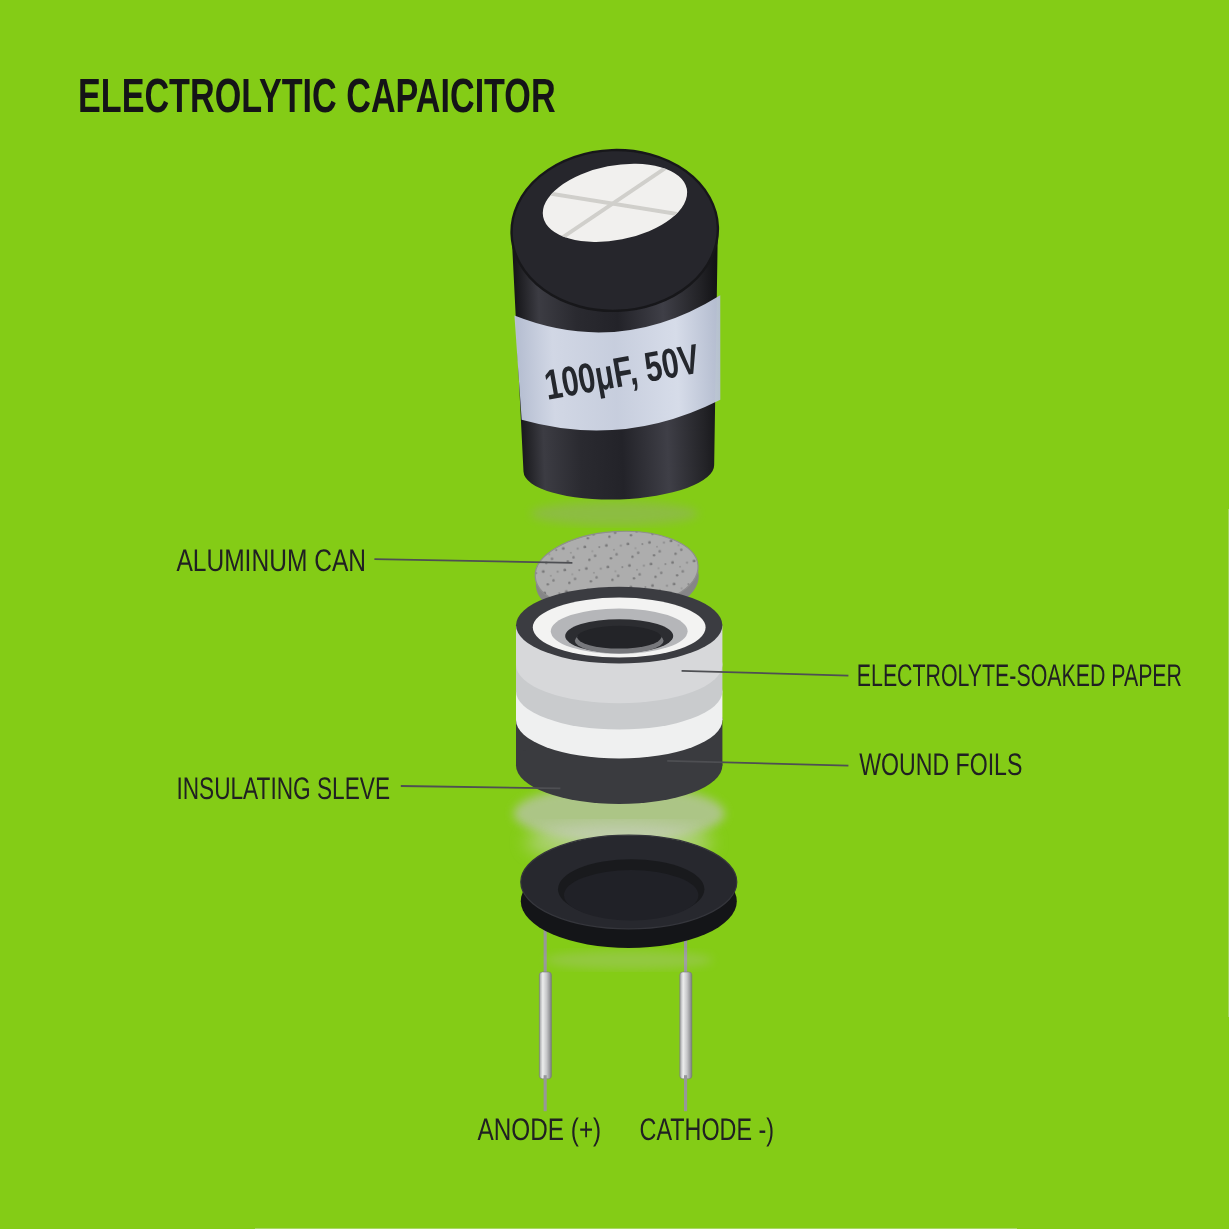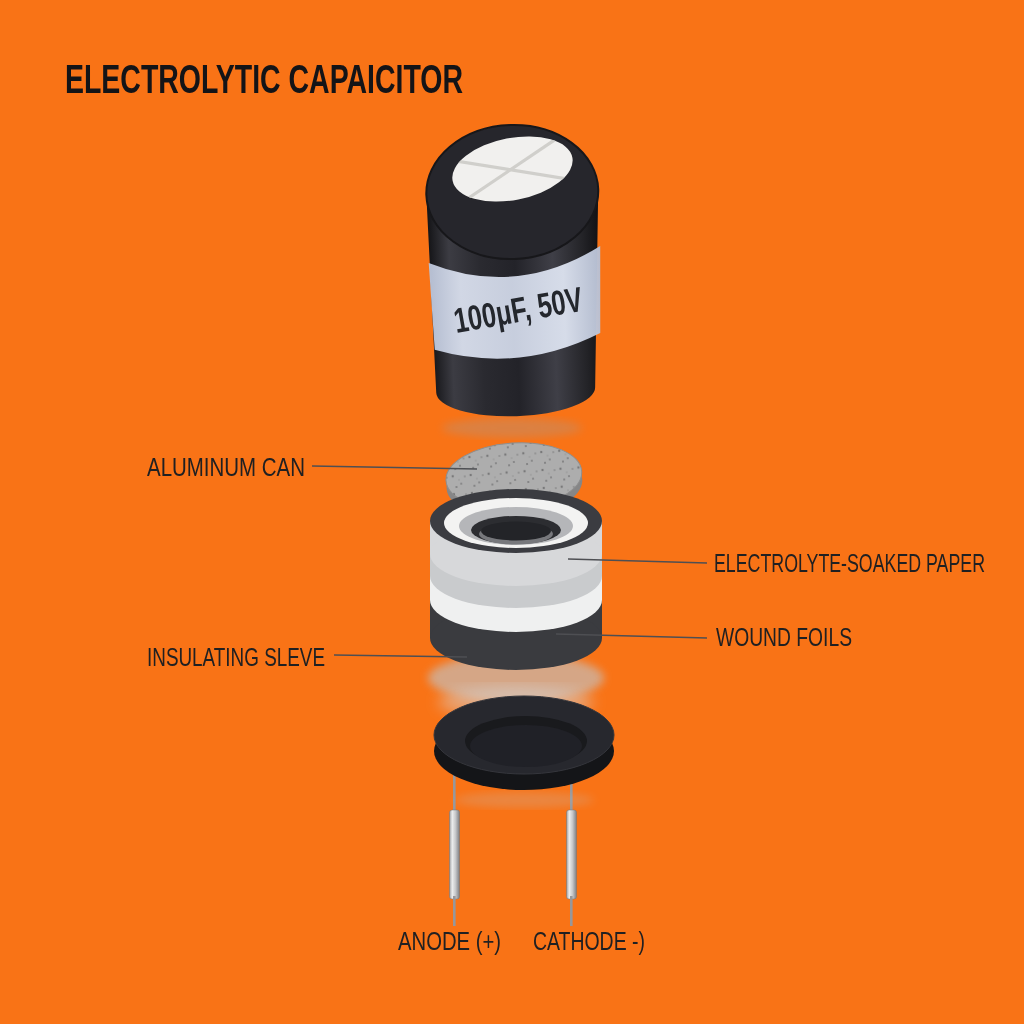--- a/index.html
+++ b/index.html
@@ -1,19 +1,19 @@
 <!DOCTYPE html>
 <html><head>
 <meta charset="utf-8">
 <style>
   html,body{margin:0;padding:0;background:#e8e8e8;}
   .canvas{
     position:relative;
     width:1024px;height:1024px;
-    background:#f97316;
+    background:#84cc16;
     overflow:hidden;
     font-family:"Liberation Sans", sans-serif;
   }
   svg{position:absolute;left:0;top:0;}
   svg text{
     font-family:"Liberation Sans", sans-serif;
     fill:#1c1c1e;
   }
   .title-text{font-weight:bold;font-size:40px;fill:#141417;}
   .part-label{font-size:26px;fill:#202022;}

